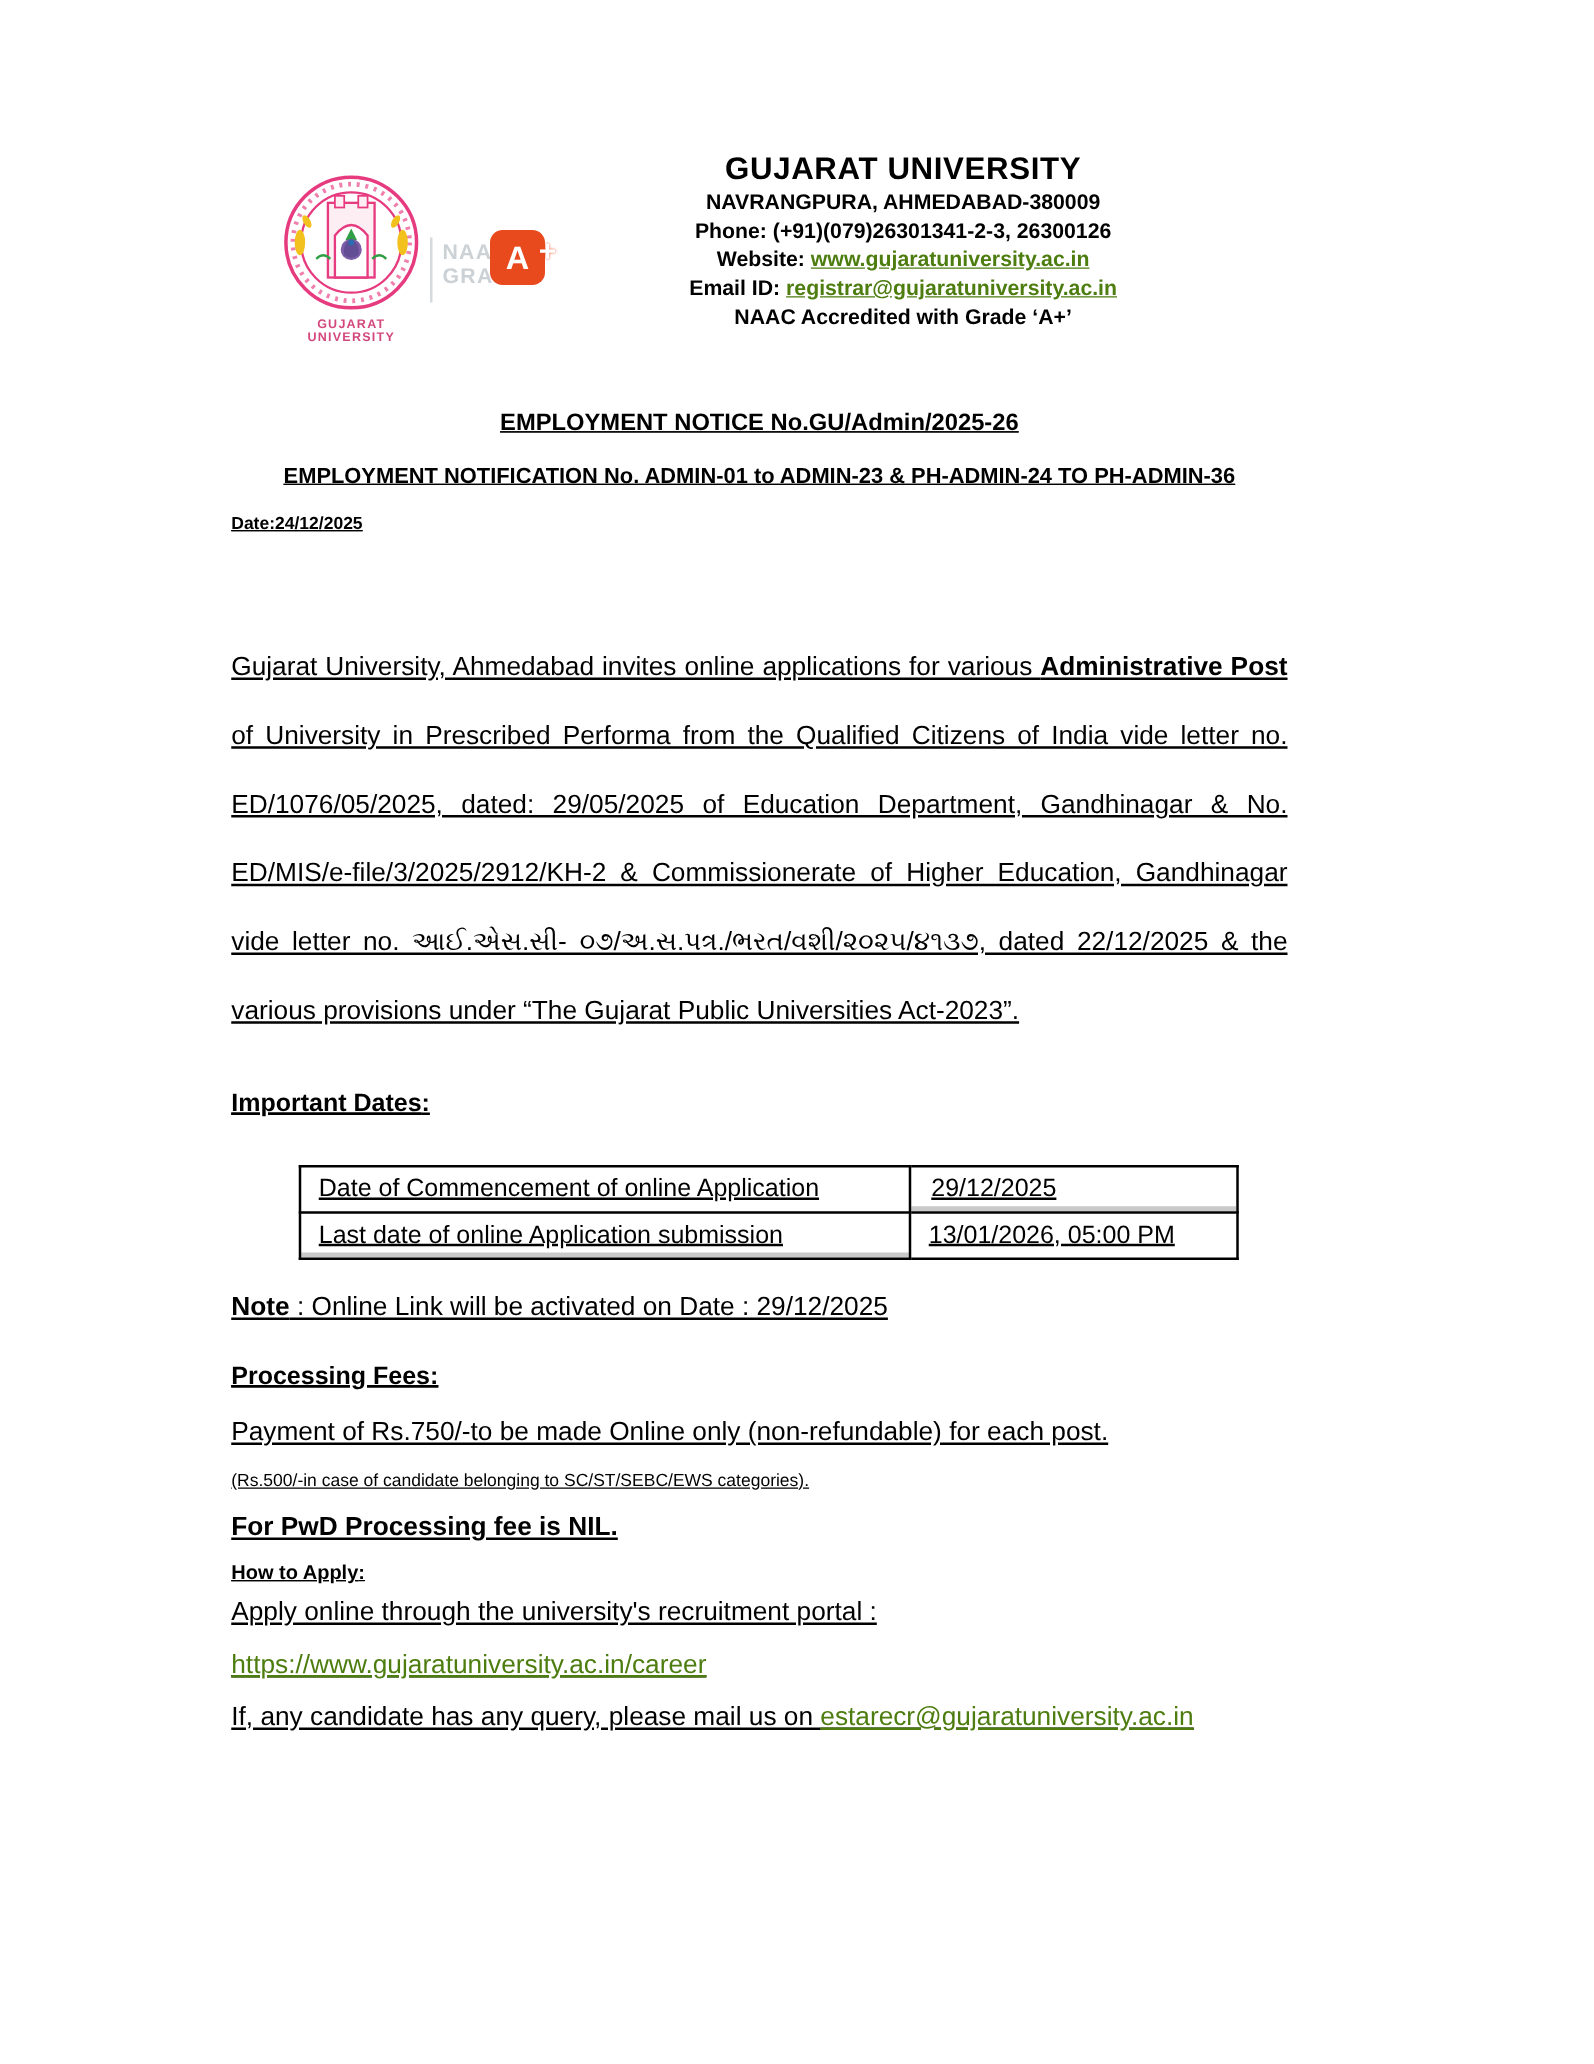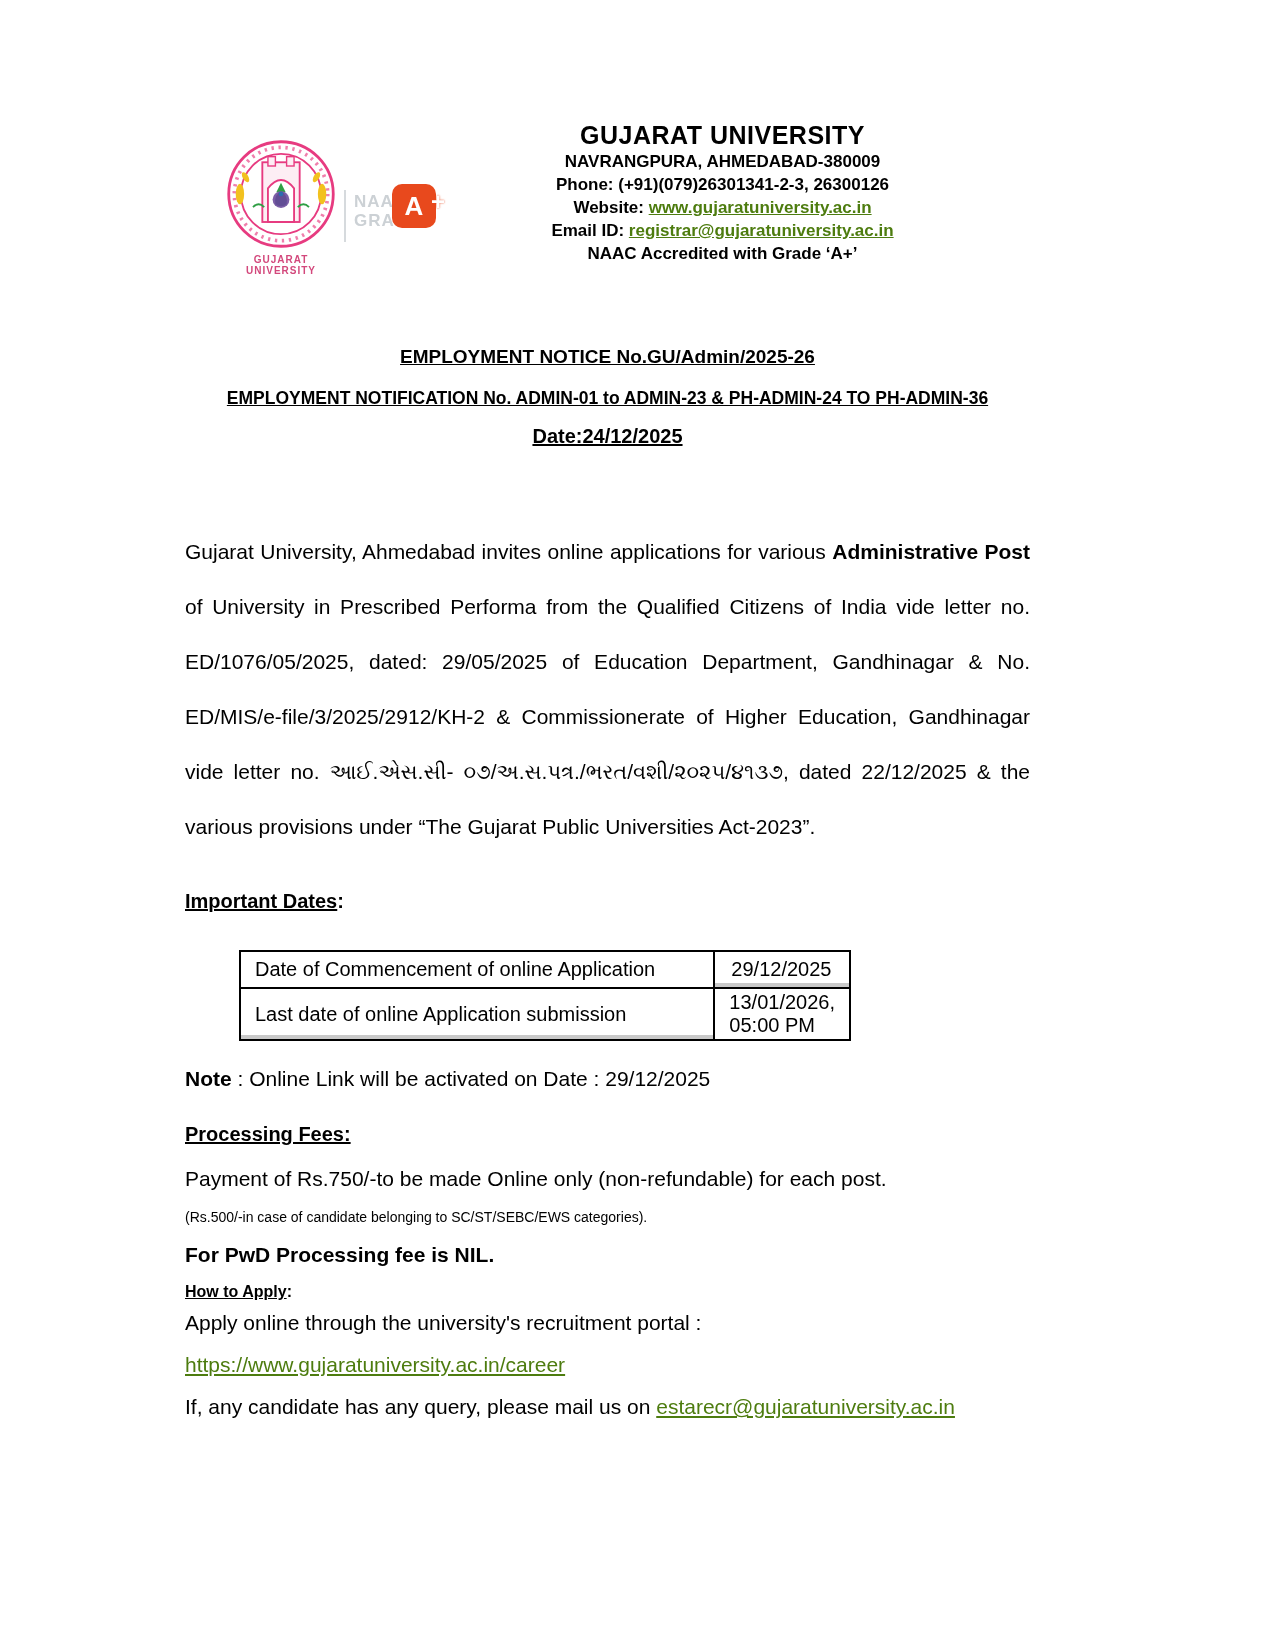--- a/index.html
+++ b/index.html
@@ -46,52 +46,52 @@
 
   .header-text {
     position:absolute; left:430px; top:120px; width:585px;
     text-align:center; font-weight:bold;
   }
   .header-text .uni-name { font-size:25px; line-height:30px; letter-spacing:0.5px; }
   .header-text .hline { font-size:17px; line-height:23px; }
   .hlink { color:#4d7c0f; text-decoration:underline; font-weight:bold; cursor:pointer; }
 
   
-  .content { position:absolute; left:185px; top:344px; width:845px; }
+  .content { position:absolute; left:185px; top:326px; width:845px;text-decoration:underline; }
 
   .doc-title {
     text-align:center; font-size:19px; font-weight:bold;
     line-height:26px; text-decoration:underline;
   }
   .doc-subtitle {
     margin-top:16px; text-align:center; font-size:17.5px; font-weight:bold;
     line-height:24px; text-decoration:underline;
   }
   .doc-date {
-    margin-top:14px; text-align:center; font-size:20px; font-weight:bold;
+    margin-top:14px; font-size:14px; font-weight:bold;
     line-height:24px; text-decoration:underline;
   }
 
   .body-para {
     margin-top:76px;
     font-size:21px; line-height:55px;
     text-align:justify;
   }
   .body-para .bold { font-weight:bold; }
 
   .sec-heading {
     margin-top:34px;
     font-size:20px; font-weight:bold; line-height:26px;
   }
   .u { text-decoration:underline; }
 
   .dates-table {
     margin-top:36px; margin-left:54px;
     border-collapse:collapse;
-    width:612px;
+    width:752px;
     font-size:20px;
   }
   .dates-table td {
     border:2px solid #000;
     height:37px;
     padding:2px 14px;
     vertical-align:middle;
   }
   .dates-table td.col-label { width:488px; }
   .dates-table tr:first-child td.col-value { box-shadow:inset 0 -4px 0 #c9c9c9;padding-left:16px; }

